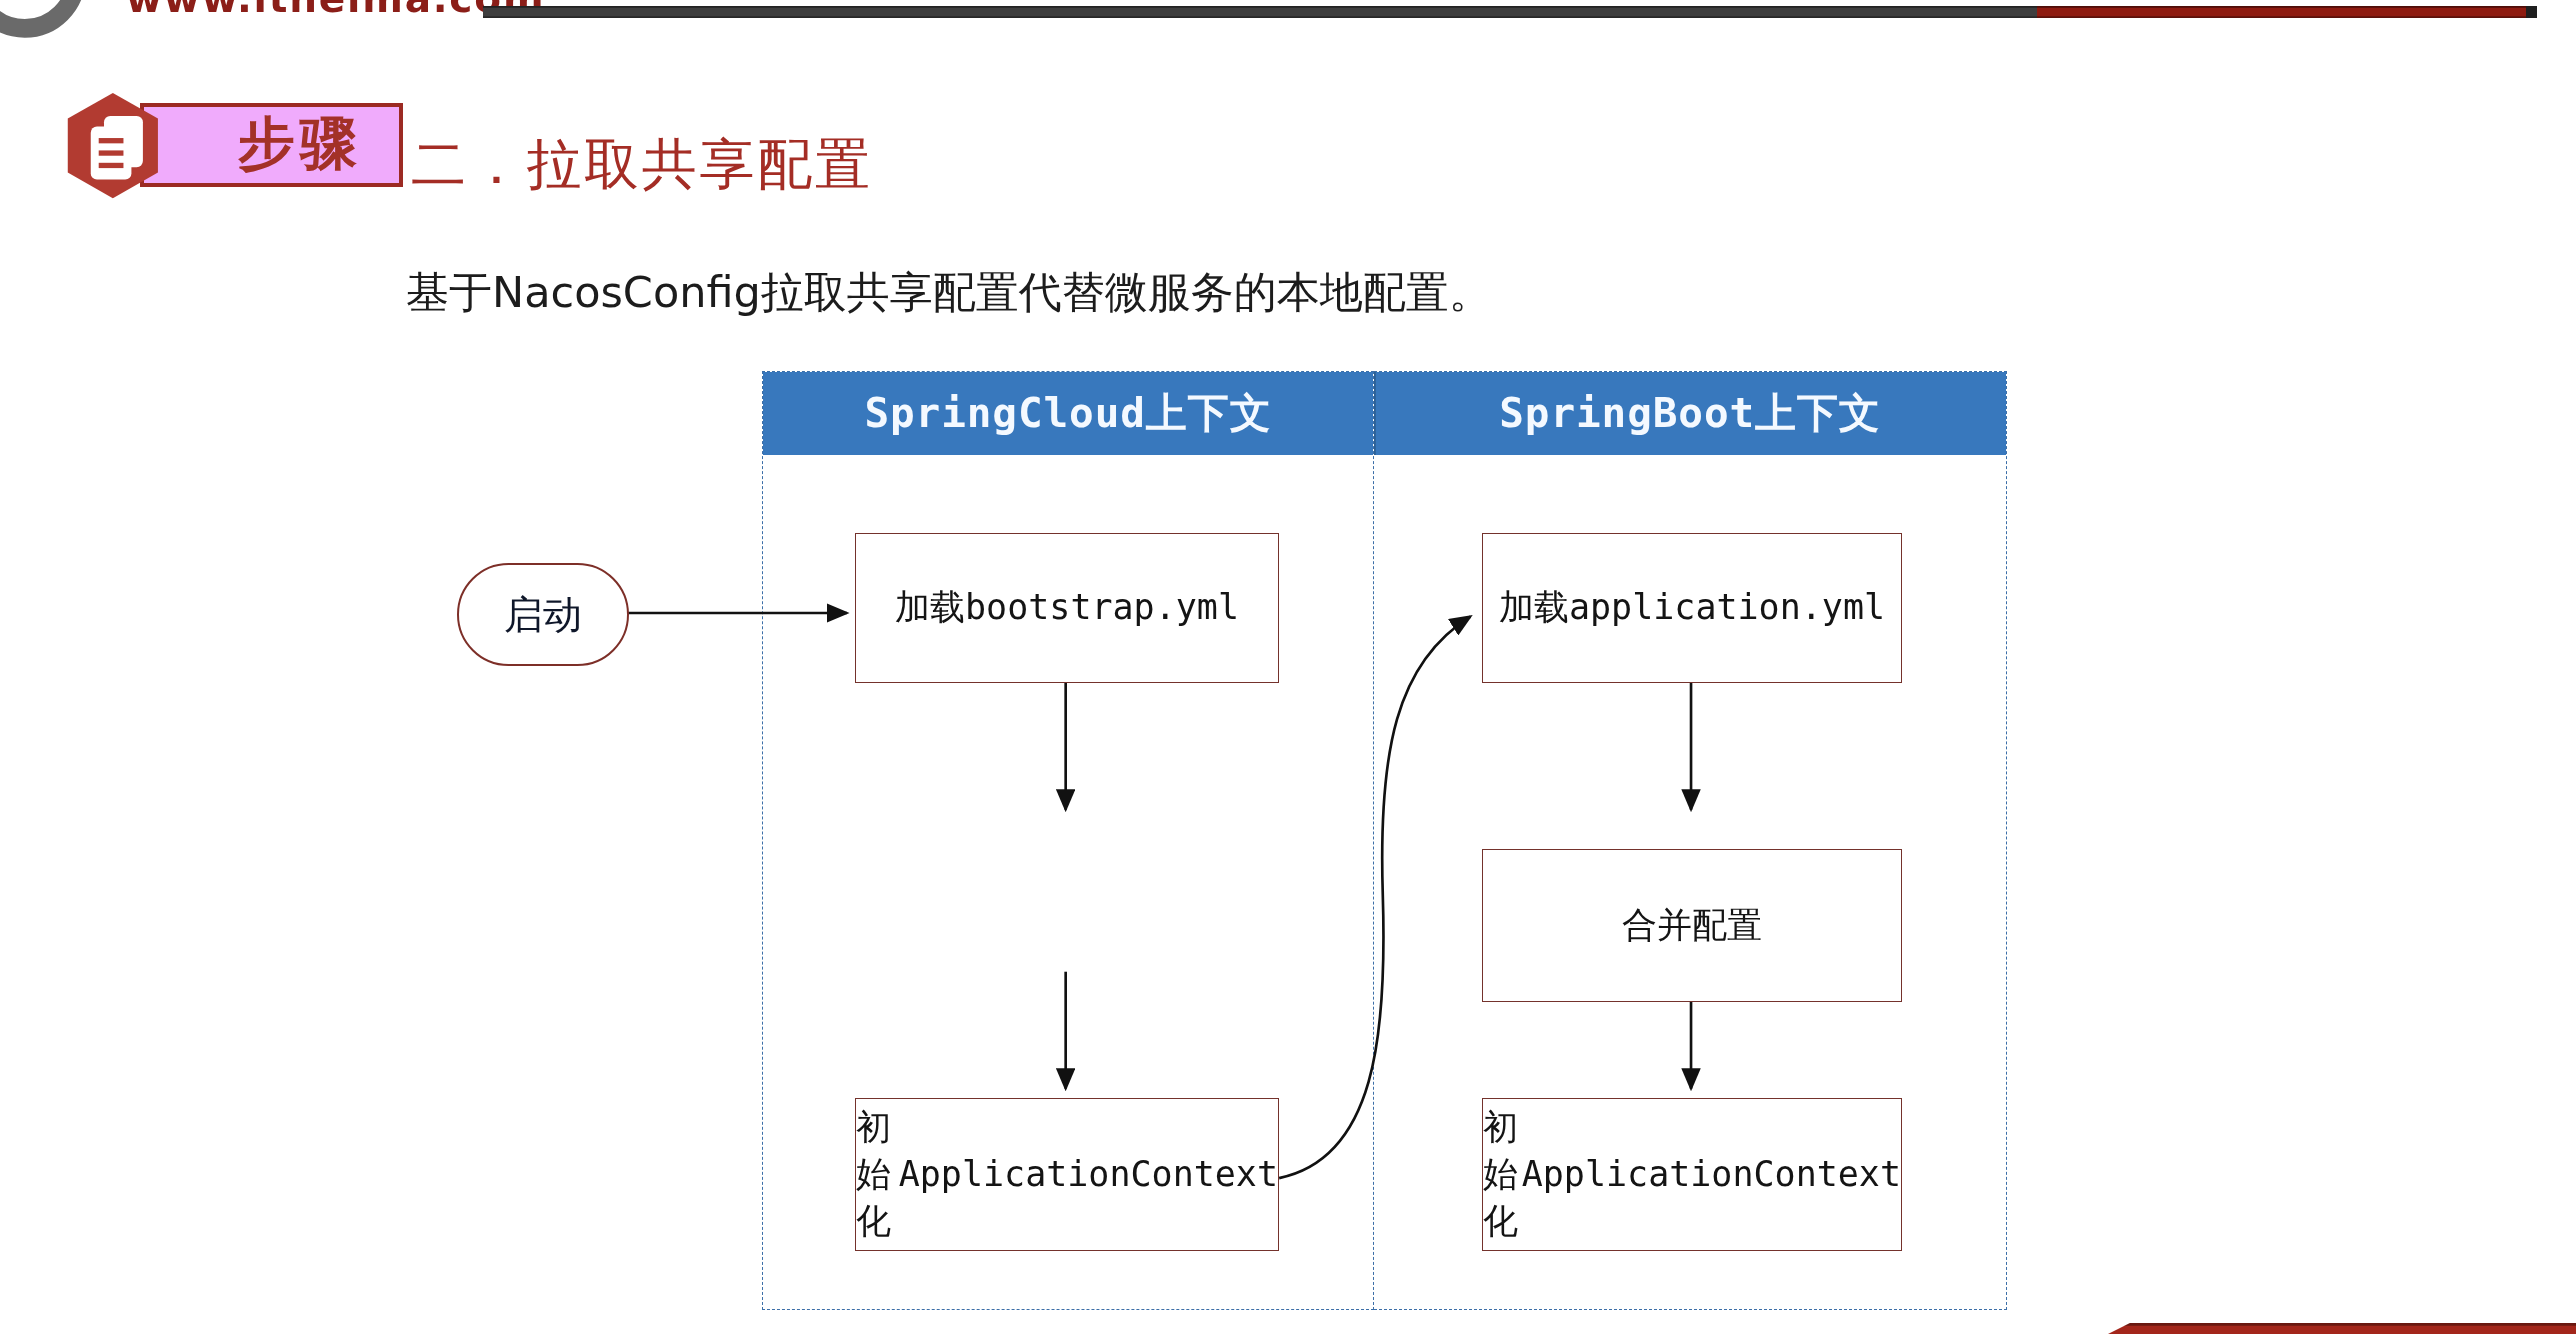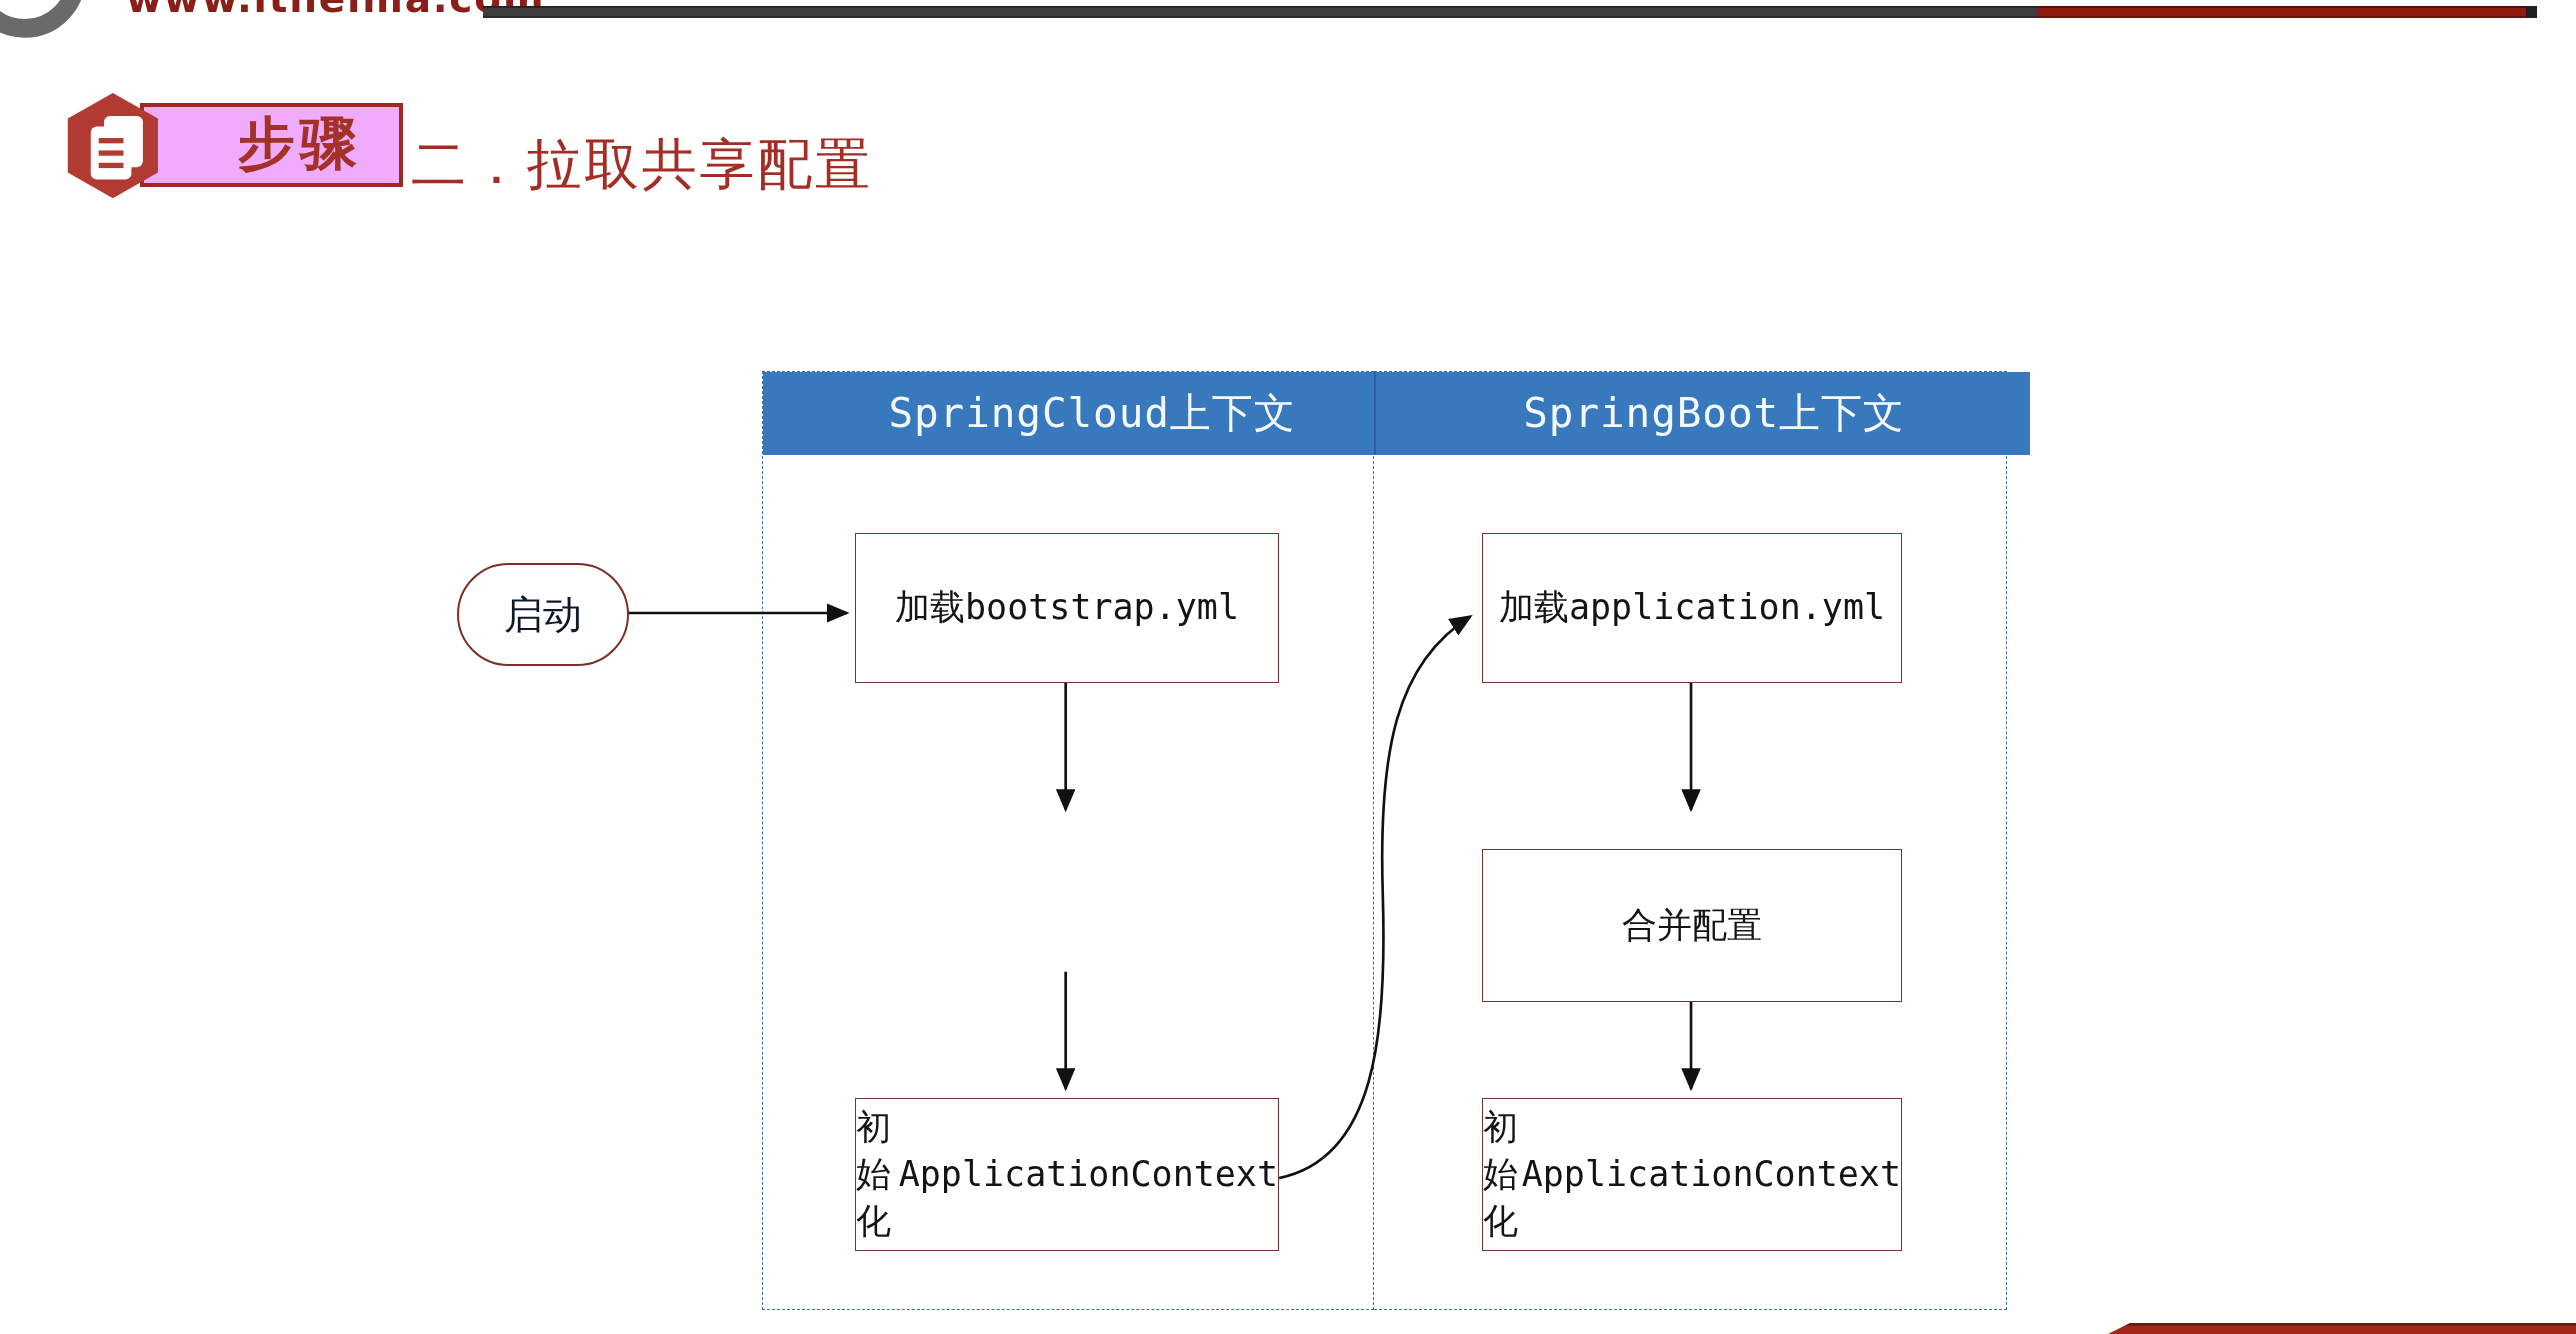--- a/index.html
+++ b/index.html
@@ -32,22 +32,22 @@
     color:#a42d25;letter-spacing:2.7px;white-space:nowrap;margin-top:16px;
   }
   .intro{position:absolute;left:406px;top:264px;font-size:43px;color:#1c1c1c;white-space:nowrap;}
   
   .diagram{position:absolute;left:762px;top:371px;width:1247px;height:941px;}
   .col{position:absolute;top:0;height:937px;border:1.8px dashed #3c6fa8;background:transparent;}
   .col-left{left:0;width:610px;}
   .col-right{left:612px;width:632px;border-left:none;}
   .col-header{
     width:100%;height:83px;background:#3878bd;display:flex;align-items:center;justify-content:center;
-    font-family:"DejaVu Sans Mono","Liberation Mono",monospace;font-weight:normal;
-    font-size:41px;color:#f4f9ff;letter-spacing:0.9px;padding-left:24px;
+    font-family:"DejaVu Sans Mono","Liberation Mono",monospace;font-weight:bold;
+    font-size:41px;color:#f4f9ff;letter-spacing:0.9px;
   }
   .col-right .col-header{box-shadow:inset 1.8px 0 0 #2c5f94;}
   .fbox{
     position:absolute;background:#ffffff;border:1.8px solid #74322c;
     display:flex;flex-direction:row;align-items:center;justify-content:center;
     font-family:"DejaVu Sans Mono","DejaVu Sans","Liberation Mono",monospace;
     font-size:35px;color:#141414;line-height:1.35;z-index:3;
   }
   .bx-a{left:855px;top:533px;width:422px;height:148px;}
   .bx-b{left:855px;top:819px;width:422px;height:151px;}
@@ -94,20 +94,21 @@
         <rect x="43" y="28" width="44" height="58" rx="7" fill="#ffffff"></rect>
         <rect x="28" y="40" width="46" height="60" rx="7" fill="#ffffff"></rect>
         <line x1="37" y1="56" x2="65" y2="56" stroke="#b23b31" stroke-width="6"></line>
         <line x1="37" y1="70" x2="65" y2="70" stroke="#b23b31" stroke-width="6"></line>
         <line x1="37" y1="84" x2="65" y2="84" stroke="#b23b31" stroke-width="6"></line>
       </g>
     </svg>
   </div>
 
   <div class="title">二．拉取共享配置</div>
+  <div class="intro">基于NacosConfig拉取共享配置代替微服务的本地配置。</div>
 
   <div class="diagram">
     <div class="col col-left">
       <div class="col-header">SpringCloud上下文</div>
     </div>
     <div class="col col-right">
       <div class="col-header">SpringBoot上下文</div>
     </div>
   </div>
 

